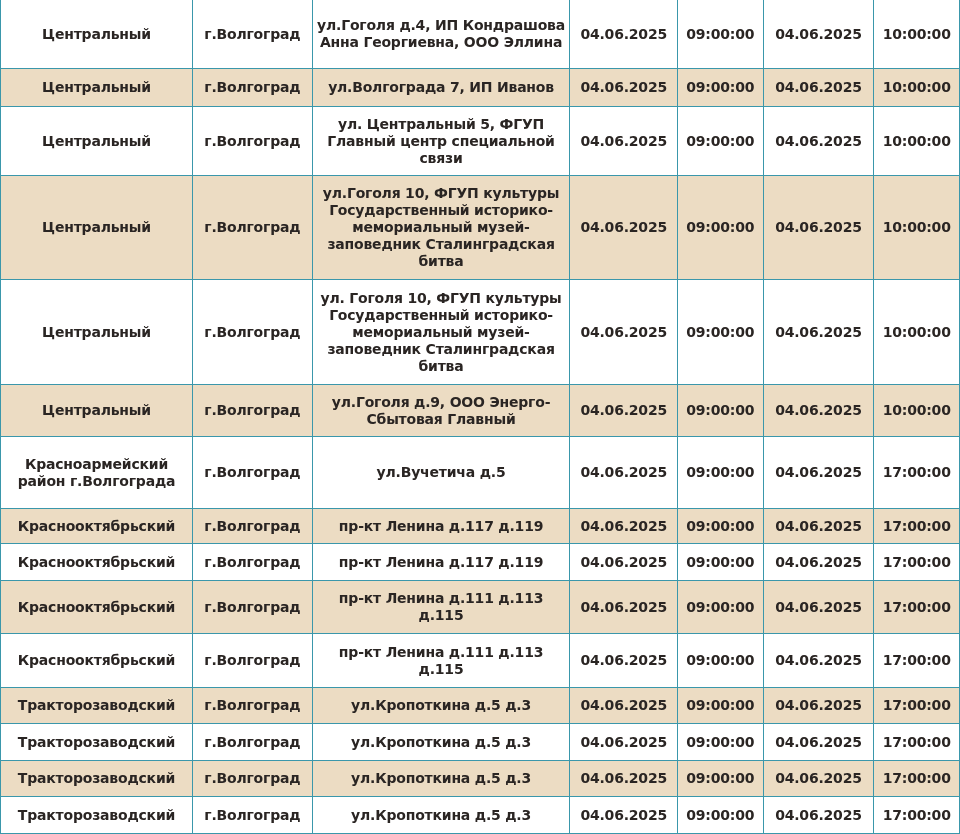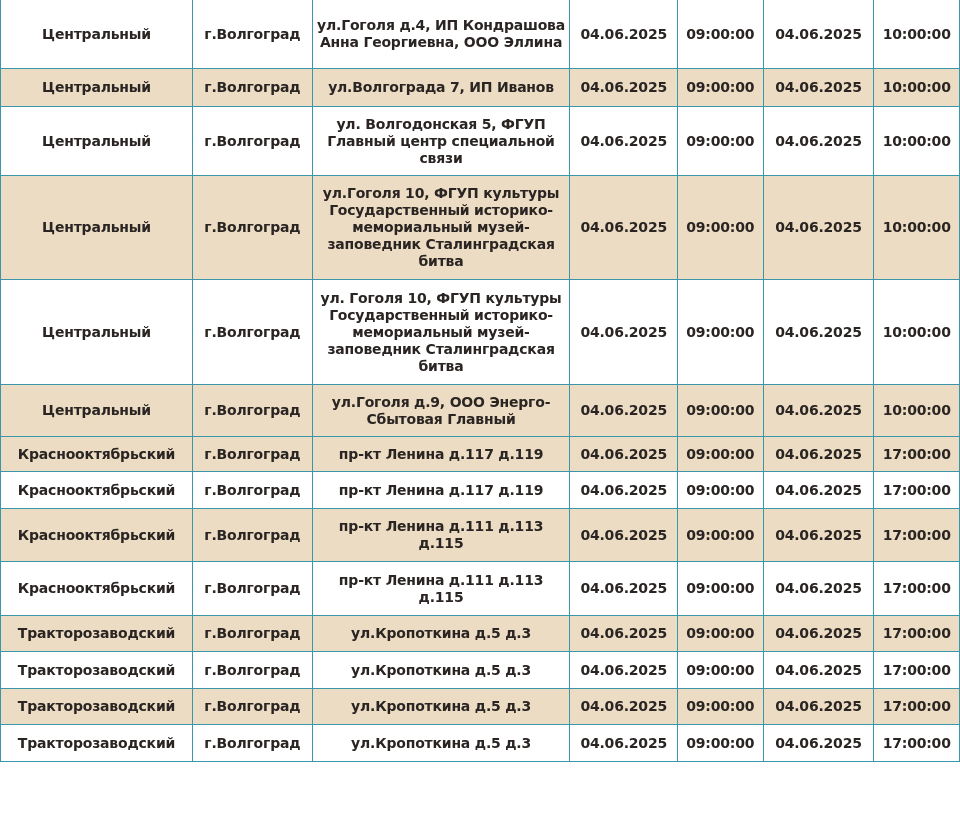--- a/index.html
+++ b/index.html
@@ -62,21 +62,21 @@
       <td>г.Волгоград</td>
       <td class="addr">ул.Волгограда 7, ИП Иванов</td>
       <td>04.06.2025</td>
       <td>09:00:00</td>
       <td>04.06.2025</td>
       <td>10:00:00</td>
     </tr>
     <tr class="plain" style="height:69px">
       <td>Центральный</td>
       <td>г.Волгоград</td>
-      <td class="addr">ул. Волгодонская 5, ФГУП Главный центр специальной связи</td>
+      <td class="addr">ул. Центральный 5, ФГУП Главный центр специальной связи</td>
       <td>04.06.2025</td>
       <td>09:00:00</td>
       <td>04.06.2025</td>
       <td>10:00:00</td>
     </tr>
     <tr class="alt" style="height:104px">
       <td>Центральный</td>
       <td>г.Волгоград</td>
       <td class="addr">ул.Гоголя 10, ФГУП культуры Государственный историко-мемориальный музей-заповедник Сталинградская битва</td>
       <td>04.06.2025</td>
@@ -94,20 +94,29 @@
       <td>10:00:00</td>
     </tr>
     <tr class="alt" style="height:52px">
       <td>Центральный</td>
       <td>г.Волгоград</td>
       <td class="addr">ул.Гоголя д.9, ООО Энерго-Сбытовая Главный</td>
       <td>04.06.2025</td>
       <td>09:00:00</td>
       <td>04.06.2025</td>
       <td>10:00:00</td>
+    </tr>
+    <tr class="plain" style="height:72px">
+      <td>Красноармейский район г.Волгограда</td>
+      <td>г.Волгоград</td>
+      <td class="addr">ул.Вучетича д.5</td>
+      <td>04.06.2025</td>
+      <td>09:00:00</td>
+      <td>04.06.2025</td>
+      <td>17:00:00</td>
     </tr>
     <tr class="alt" style="height:35px">
       <td>Краснооктябрьский</td>
       <td>г.Волгоград</td>
       <td class="addr">пр-кт Ленина д.117 д.119</td>
       <td>04.06.2025</td>
       <td>09:00:00</td>
       <td>04.06.2025</td>
       <td>17:00:00</td>
     </tr>

